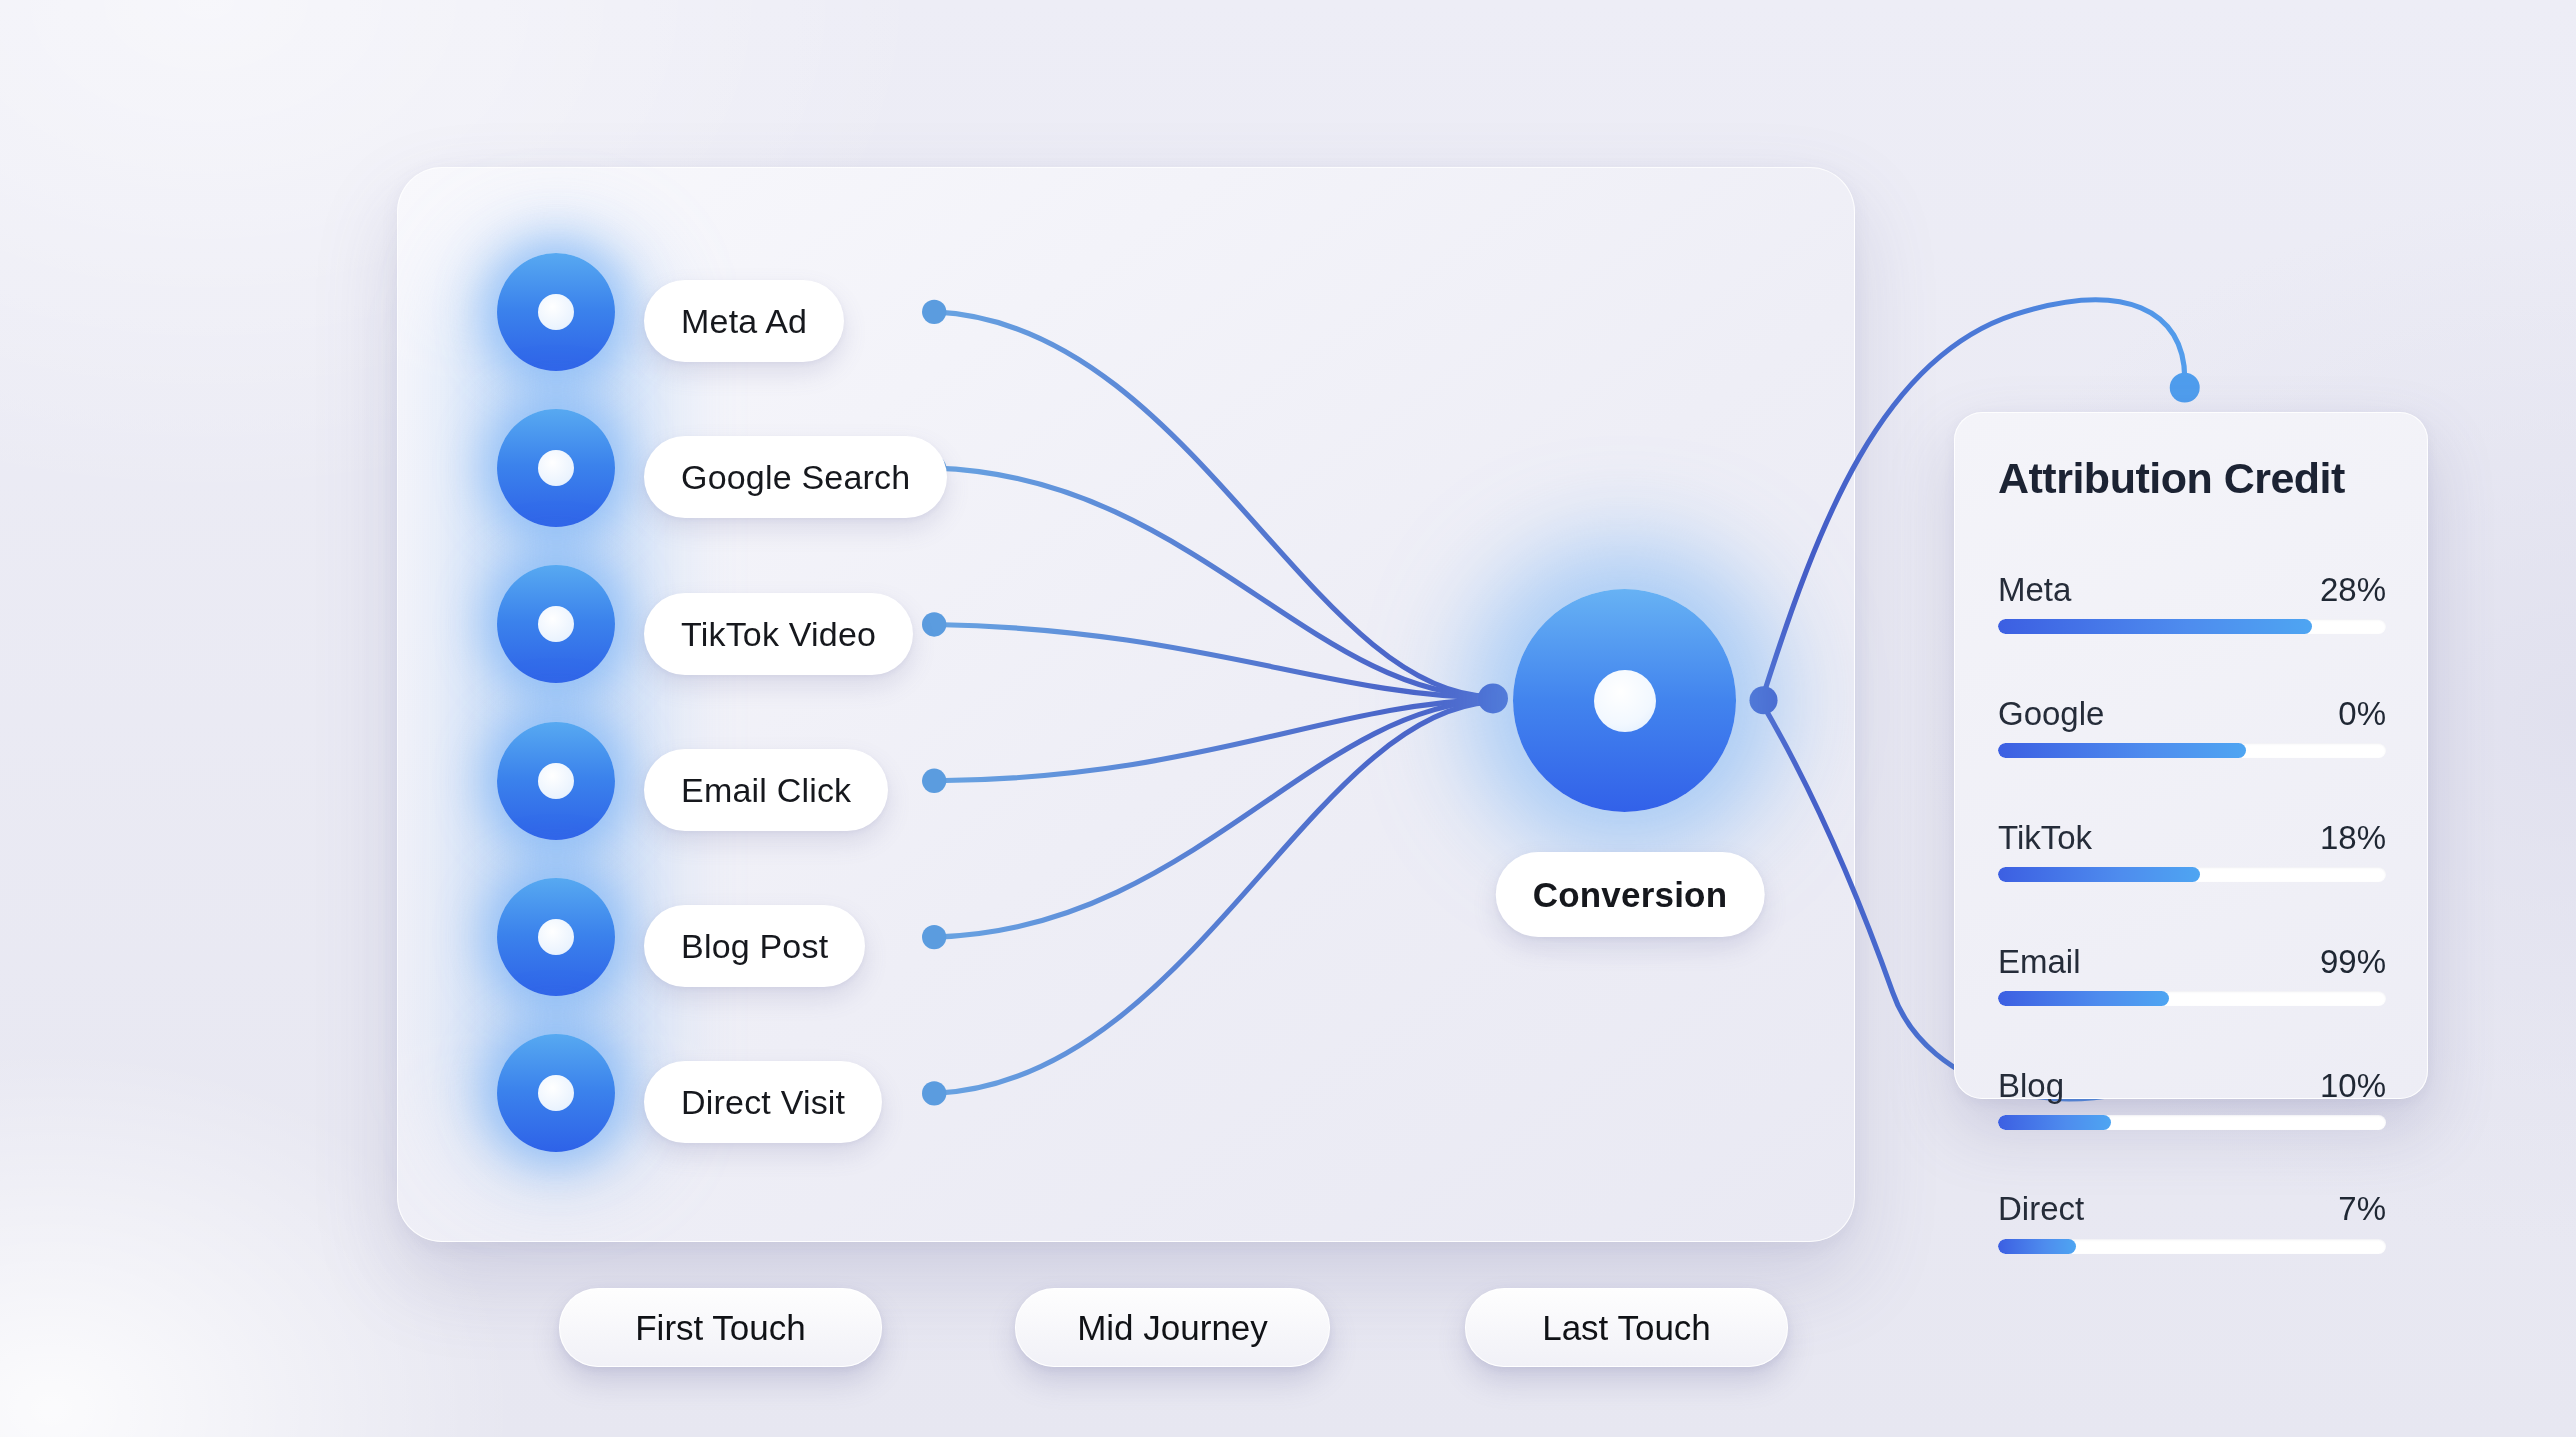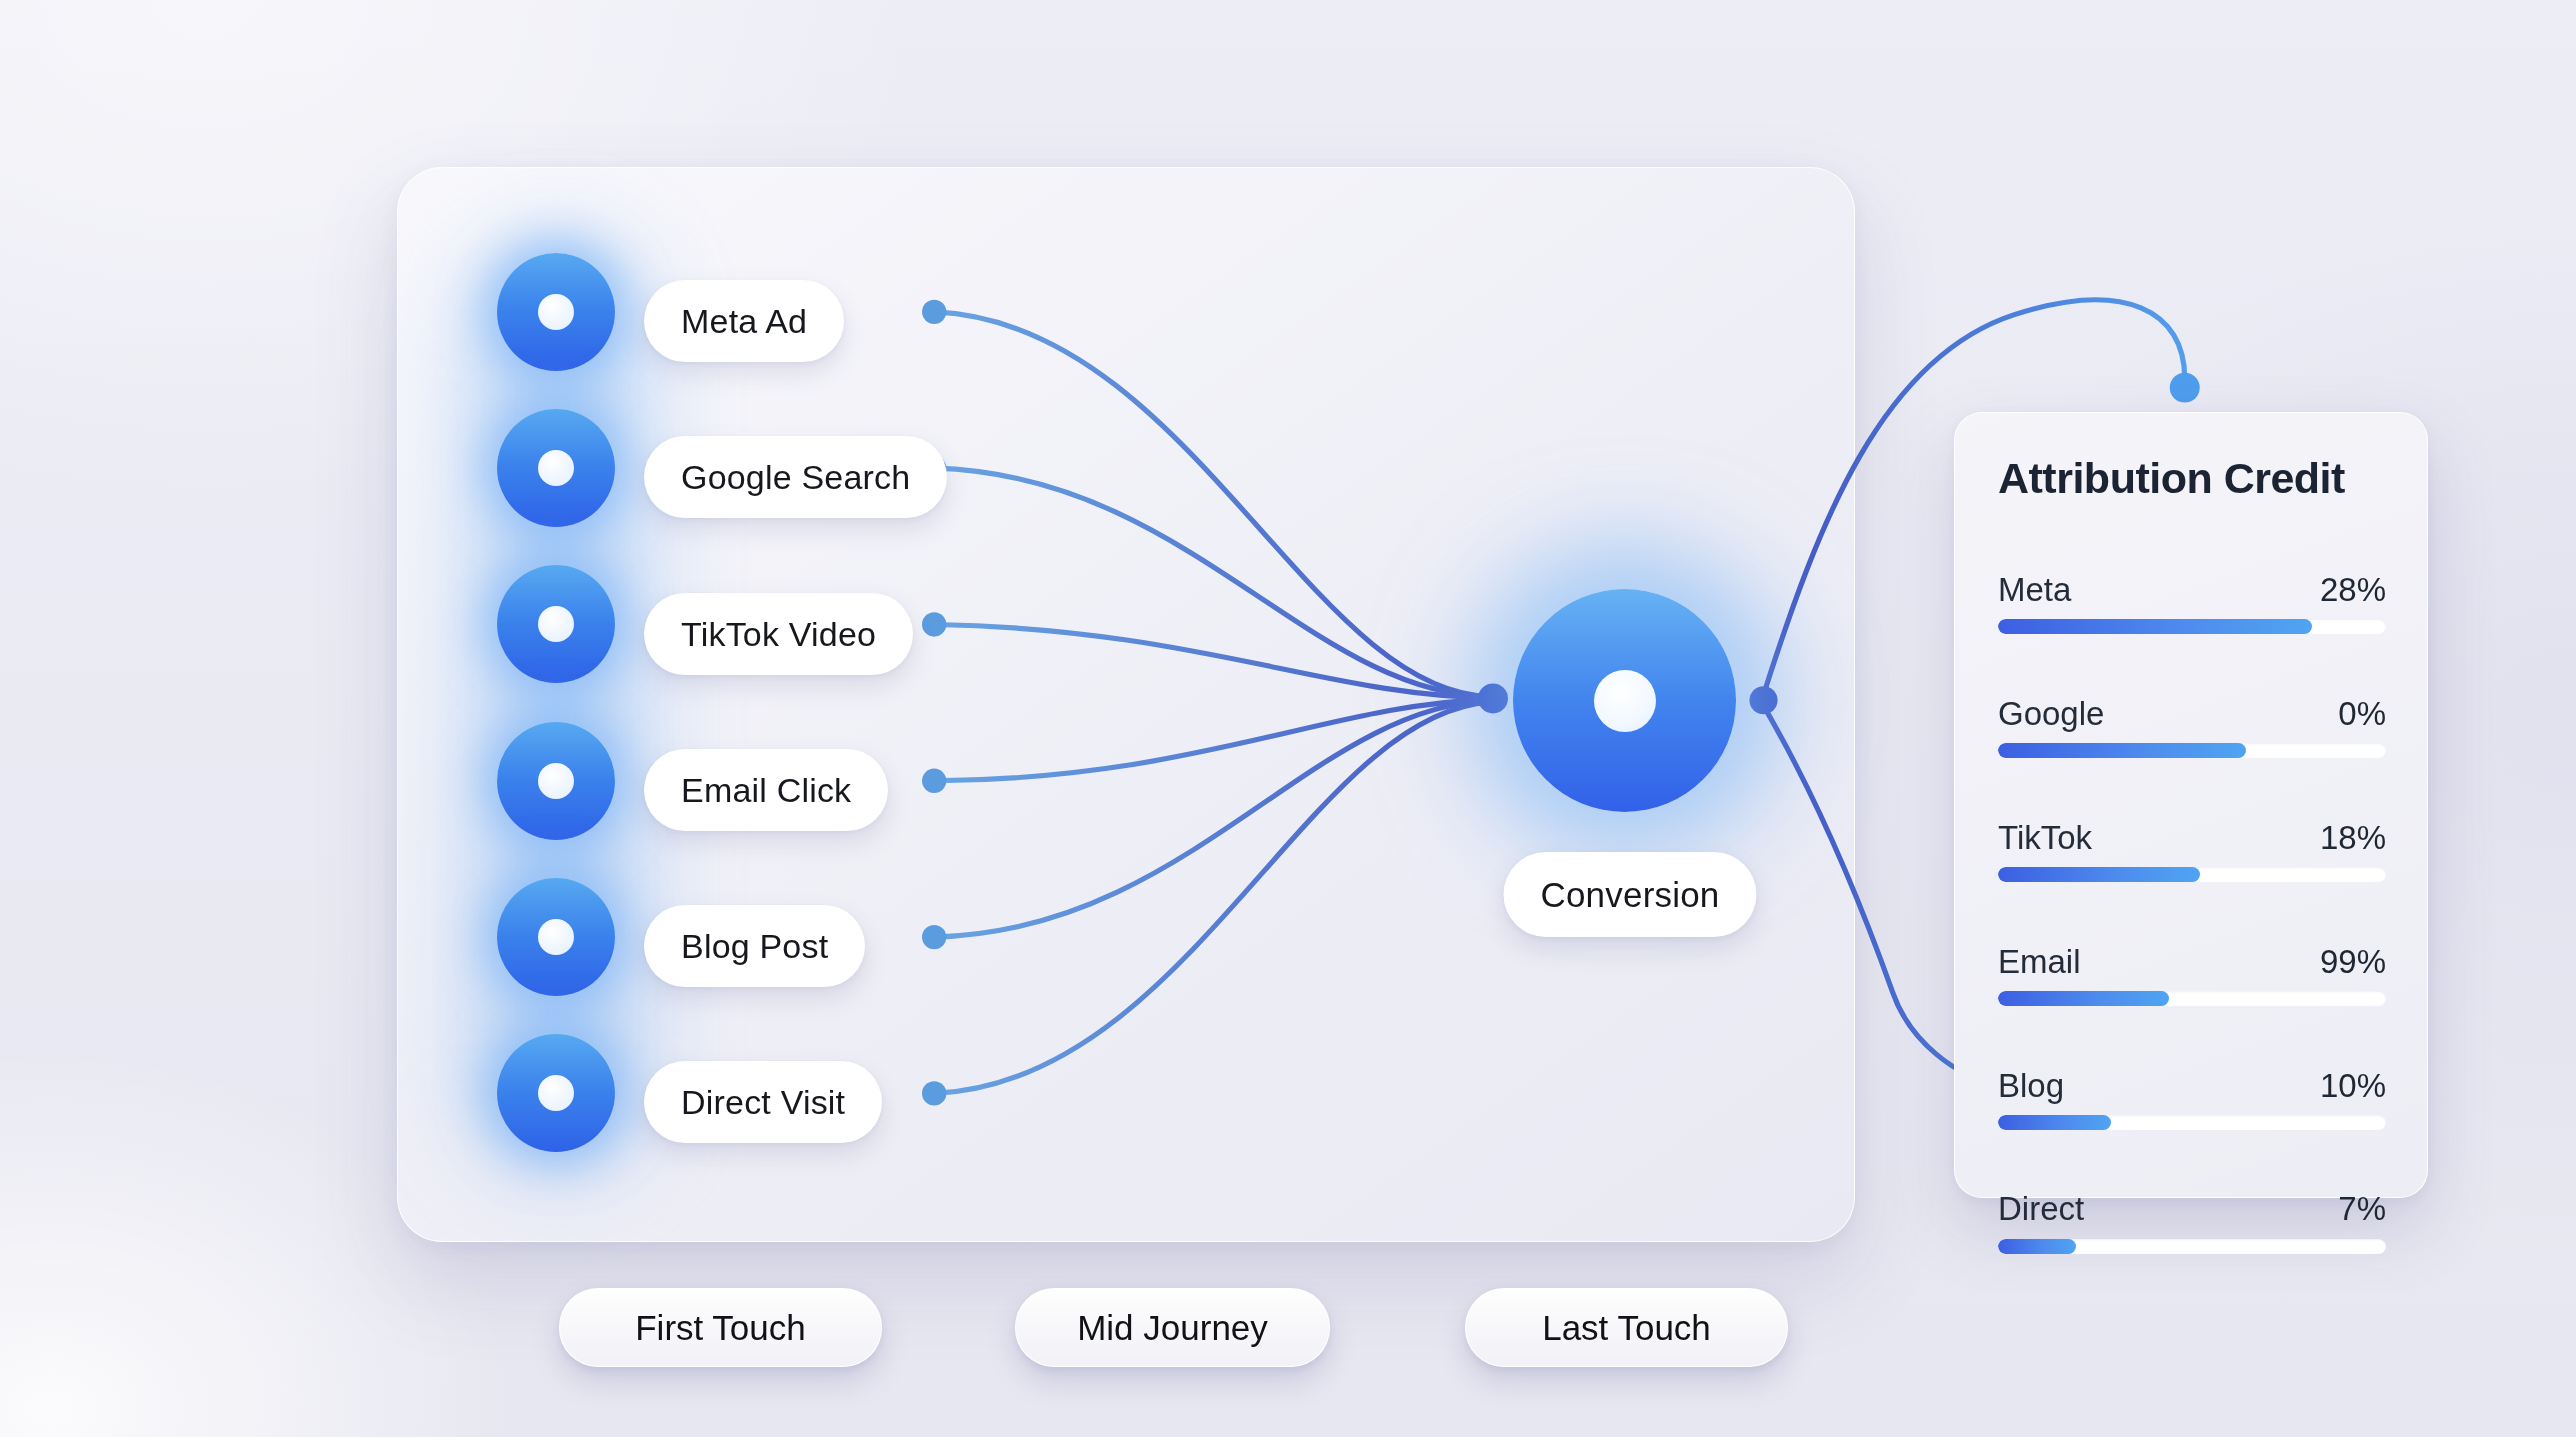--- a/index.html
+++ b/index.html
@@ -60,26 +60,26 @@
 
   
   .pill{
     position:absolute;height:64px;border-radius:935px;background:#ffffff;
     display:inline-flex;align-items:center;justify-content:center;
     padding:9px 37px;white-space:nowrap;
     box-shadow:0 11.2px 24px rgba(100,100,155,.16), 0 1.9px 5.6px rgba(100,100,155,.08);
     color:#16181d;font-size:34px;letter-spacing:0.2px;
   }
   .conversion-pill{
-    height:67px;left:1630px;top:852px;transform:translateX(-50%);font-size:35px;
+    height:67px;left:1630px;top:852px;transform:translateX(-50%);font-size:35px;font-weight:bold;
   }
 
   
   .panel{
-    position:absolute;left:1954px;top:412px;width:474px;height:786px;
+    position:absolute;left:1954px;top:412px;width:474px;height:687px;
     border-radius:28px;box-sizing:border-box;padding:41px 41px 8px 43px;
     background:linear-gradient(160deg,#f4f4f9 0%,#ededf5 100%);
     border:1.9px solid rgba(255,255,255,.9);
     box-shadow:0 30px 66px rgba(96,96,150,.22), 0 3.7px 11.2px rgba(96,96,150,.08);
   }
   .panel-title{
     font-size:43px;font-weight:bold;color:#1c2333;letter-spacing:-0.5px;
     margin:0 0 28px 0;
   }
   .credit-row{margin-bottom:20.6px;}

